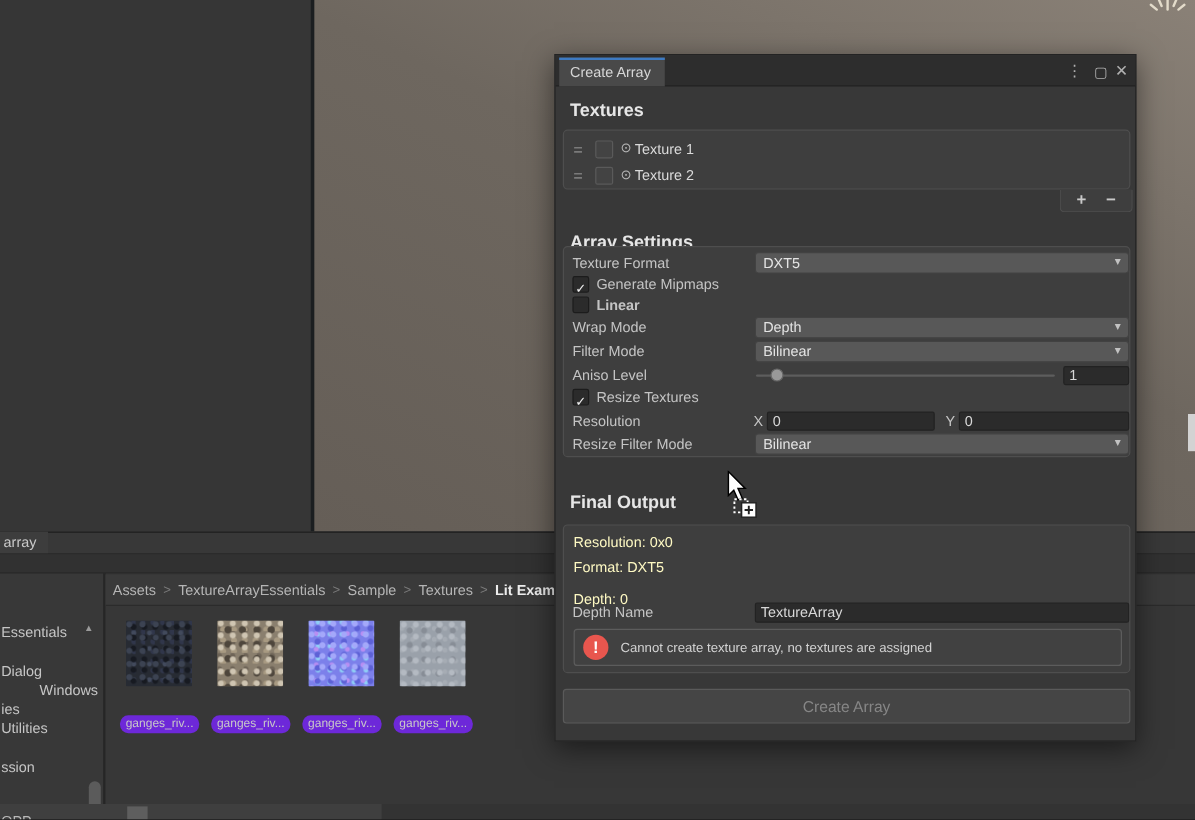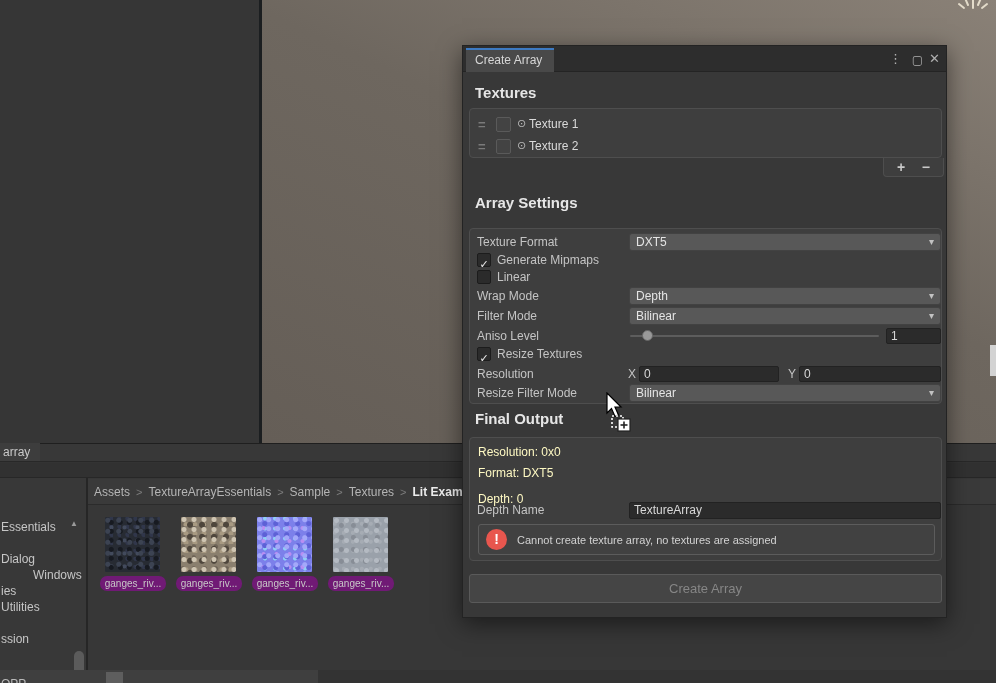--- a/index.html
+++ b/index.html
@@ -51,21 +51,21 @@
     radial-gradient(circle at 30% 30%,#a4a8fa 0 2px,transparent 3px),
     radial-gradient(circle at 70% 60%,#5d61d6 0 2px,transparent 3px),
     radial-gradient(circle at 50% 85%,#b98ef2 0 1.5px,transparent 2.5px),
     radial-gradient(circle at 80% 15%,#8fd0f5 0 1.5px,transparent 2.5px),#7c80ea;
     background-size:9px 9px,11px 11px,13px 13px,10px 10px,auto;}
   .tex-gray-speckled{background:
     radial-gradient(circle at 35% 35%,#b4bac2 0 2px,transparent 3px),
     radial-gradient(circle at 70% 70%,#878d96 0 2px,transparent 3px),
     radial-gradient(circle at 20% 75%,#a6acb4 0 1.5px,transparent 2.5px),#9aa1aa;
     background-size:10px 10px,12px 12px,9px 9px,auto;}
-  .asset-label{margin-top:4px;margin-left:-5px;width:66px;height:15px;line-height:15px;background:#701a75;
+  .asset-label{margin-top:24px;margin-left:-5px;width:66px;height:15px;line-height:15px;background:#6d28d9;
     border-radius:7px;color:#c8c8c8;font-size:10px;text-align:center;white-space:nowrap;overflow:hidden;}
   #bottom-strip{left:0;top:227px;width:318px;height:13px;background:#3f3f3f;}
   #bottom-strip-handle{left:106px;top:229px;width:17px;height:11px;background:#5e5e5e;}
   #bottom-fragment{left:1px;top:234px;font-size:12px;color:#b9b9b9;}
   #right-edge-bar{left:990px;top:345px;width:6px;height:31px;background:#d3d3d3;}
 
   
   #ca-window{left:462px;top:45px;width:485px;height:573px;background:#383838;
     border:1px solid #232323;box-shadow:0 6px 22px rgba(0,0,0,.5);}
   #ca-titlebar{left:0;top:0;width:483px;height:26px;background:#2d2d2d;border-bottom:1px solid #242424;}
@@ -86,33 +86,33 @@
   .tex-row{position:absolute;left:0;width:100%;height:20px;}
   .tr-0{top:6px;}.tr-1{top:28px;}
   .drag-handle{position:absolute;left:8px;top:2px;color:#7a7a7a;font-size:13px;font-weight:bold;letter-spacing:-1px;}
   .obj-thumb{position:absolute;left:26px;top:2px;width:15px;height:15px;background:#434343;border:1px solid #5a5a5a;border-radius:2px;}
   .picker-icon{position:absolute;left:47px;top:2px;color:#b9b9b9;font-size:11px;}
   .tex-label{position:absolute;left:59px;top:2px;font-size:12px;color:#dadada;}
   #list-footer{left:420px;top:112px;width:61px;height:19px;background:#3e3e3e;border:1px solid #4e4e4e;
     border-top:none;border-radius:0 0 4px 4px;text-align:center;}
   #list-footer span{color:#c9c9c9;font-size:14px;font-weight:bold;margin:0 6px;line-height:17px;display:inline-block;}
 
-  #settings-box{top:182px;height:176px;}
+  #settings-box{top:159px;height:176px;}
   #output-box{top:391px;height:124px;}
   .frow{position:absolute;left:0;width:100%;height:18px;}
   .flabel{position:absolute;left:7px;top:2px;font-size:12px;color:#c4c4c4;}
   .dropdown{position:absolute;left:159px;top:0;width:312px;height:18px;background:#585858;
     border:1px solid #424242;border-radius:3px;font-size:12px;color:#e4e4e4;padding:1px 0 0 6px;}
   .dd-arrow{position:absolute;right:6px;top:2px;font-size:10px;color:#c2c2c2;}
   .checkbox{position:absolute;left:7px;top:1px;width:14px;height:14px;background:#2b2b2b;
     border:1px solid #1c1c1c;border-radius:2px;text-align:center;}
   .checkbox span{display:none;color:#eee;font-size:11px;line-height:13px;}
   .checkbox.checked span{display:inline;}
   .chk-label{position:absolute;left:27px;top:1px;font-size:12px;color:#c4c4c4;}
-  .r-format{top:4px;}.r-mip{top:23px;}.r-linear{top:40px;}.r-wrap{top:58px;}.r-filter{top:78px;}
+  .r-format{top:4px;}.r-mip{top:23px;}.r-linear{top:40px;font-weight:bold;}.r-wrap{top:58px;}.r-filter{top:78px;}
   .r-aniso{top:98px;}.r-resize{top:117px;}.r-res{top:136px;}.r-rfilter{top:155px;}
   #aniso-track{position:absolute;left:160px;top:8px;width:249px;height:2px;background:#5d5d5d;border-radius:1px;}
   #aniso-handle{position:absolute;left:172px;top:3px;width:11px;height:11px;border-radius:50%;background:#999;border:1px solid #666;}
   .num-field{position:absolute;top:1px;height:16px;background:#2b2b2b;border:1px solid #222;
     border-radius:2px;font-size:12px;color:#d8d8d8;padding:0 0 0 4px;line-height:15px;}
   #aniso-value{left:416px;width:55px;}
   .axis-label{position:absolute;top:2px;font-size:12px;color:#c4c4c4;}
   #res-x-label{left:158px;}
   #res-x-field{left:169px;width:140px;}
   #res-y-label{left:318px;}

